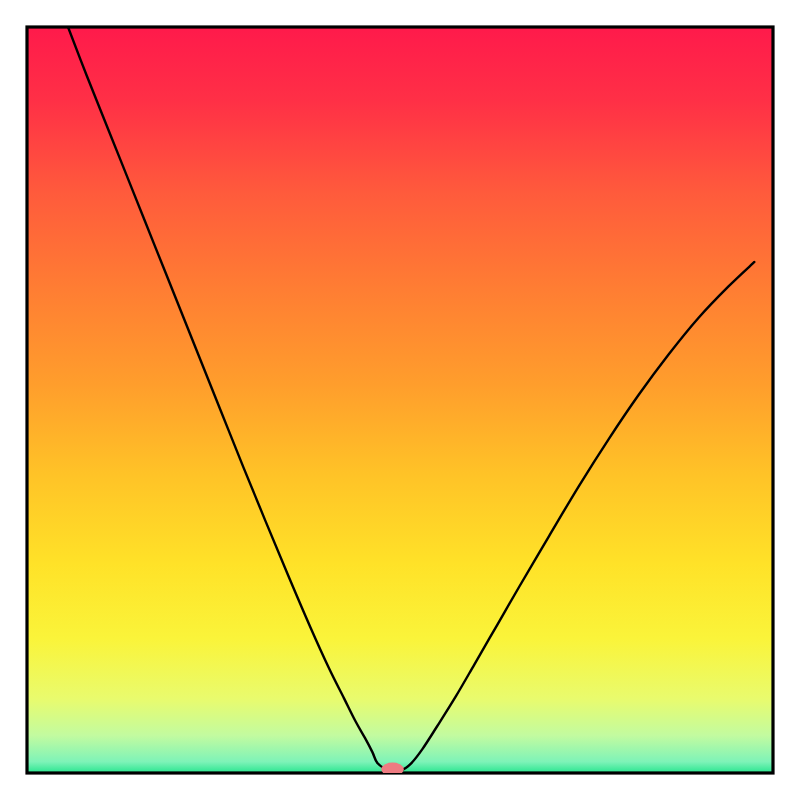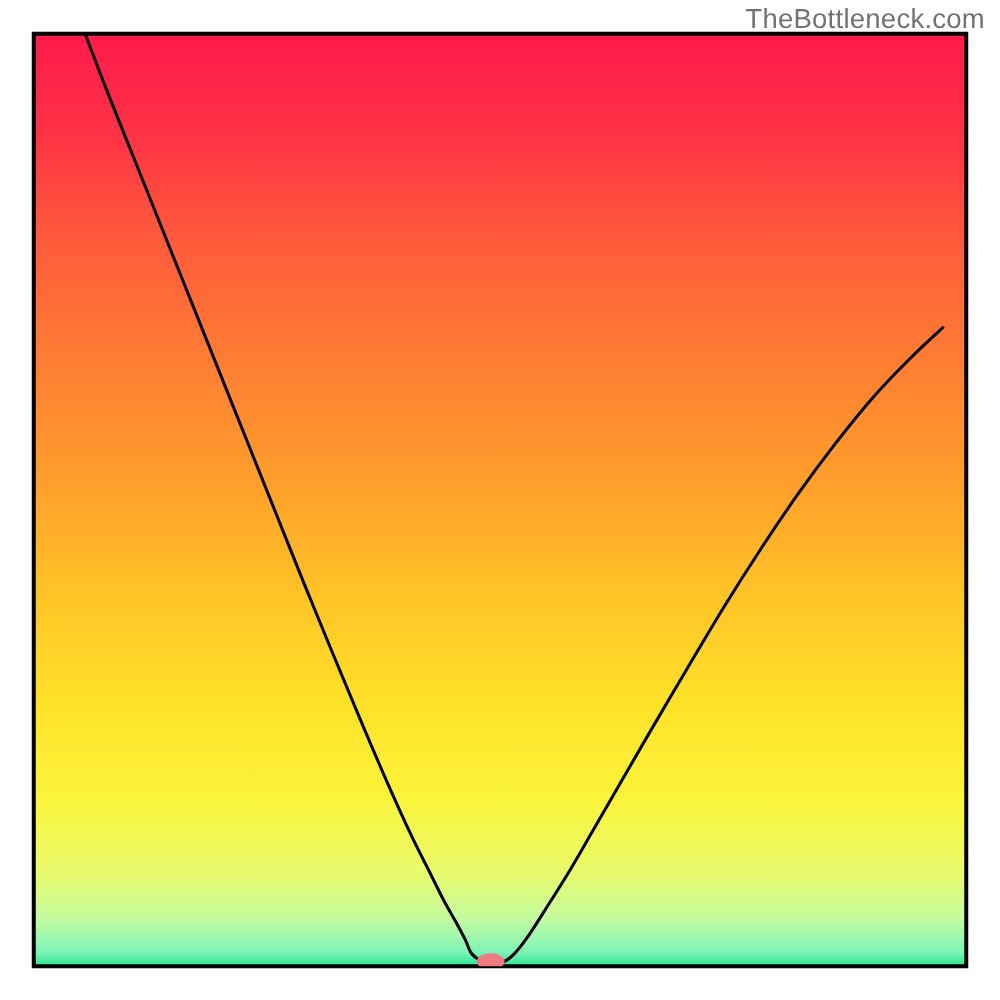--- a/index.html
+++ b/index.html
@@ -35,21 +35,20 @@
     height: 800px;
   }
   .ds-marker {
     fill: #ee7b81;
   }
 </style>
 </head>
 <body>
 <div class="container">
 
-<div class="watermark">TheBottleneck.com</div>
 
 <svg class="plot" viewBox="0 0 800 800">
   <defs>
     <linearGradient id="bg-grad" x1="0" y1="0" x2="0" y2="1">
           <stop offset="0.00%" stop-color="#ff1a4b"></stop>
           <stop offset="10.00%" stop-color="#ff3046"></stop>
           <stop offset="22.00%" stop-color="#ff5a3c"></stop>
           <stop offset="35.00%" stop-color="#ff7d33"></stop>
           <stop offset="48.00%" stop-color="#ff9e2c"></stop>
           <stop offset="60.00%" stop-color="#ffc327"></stop>

